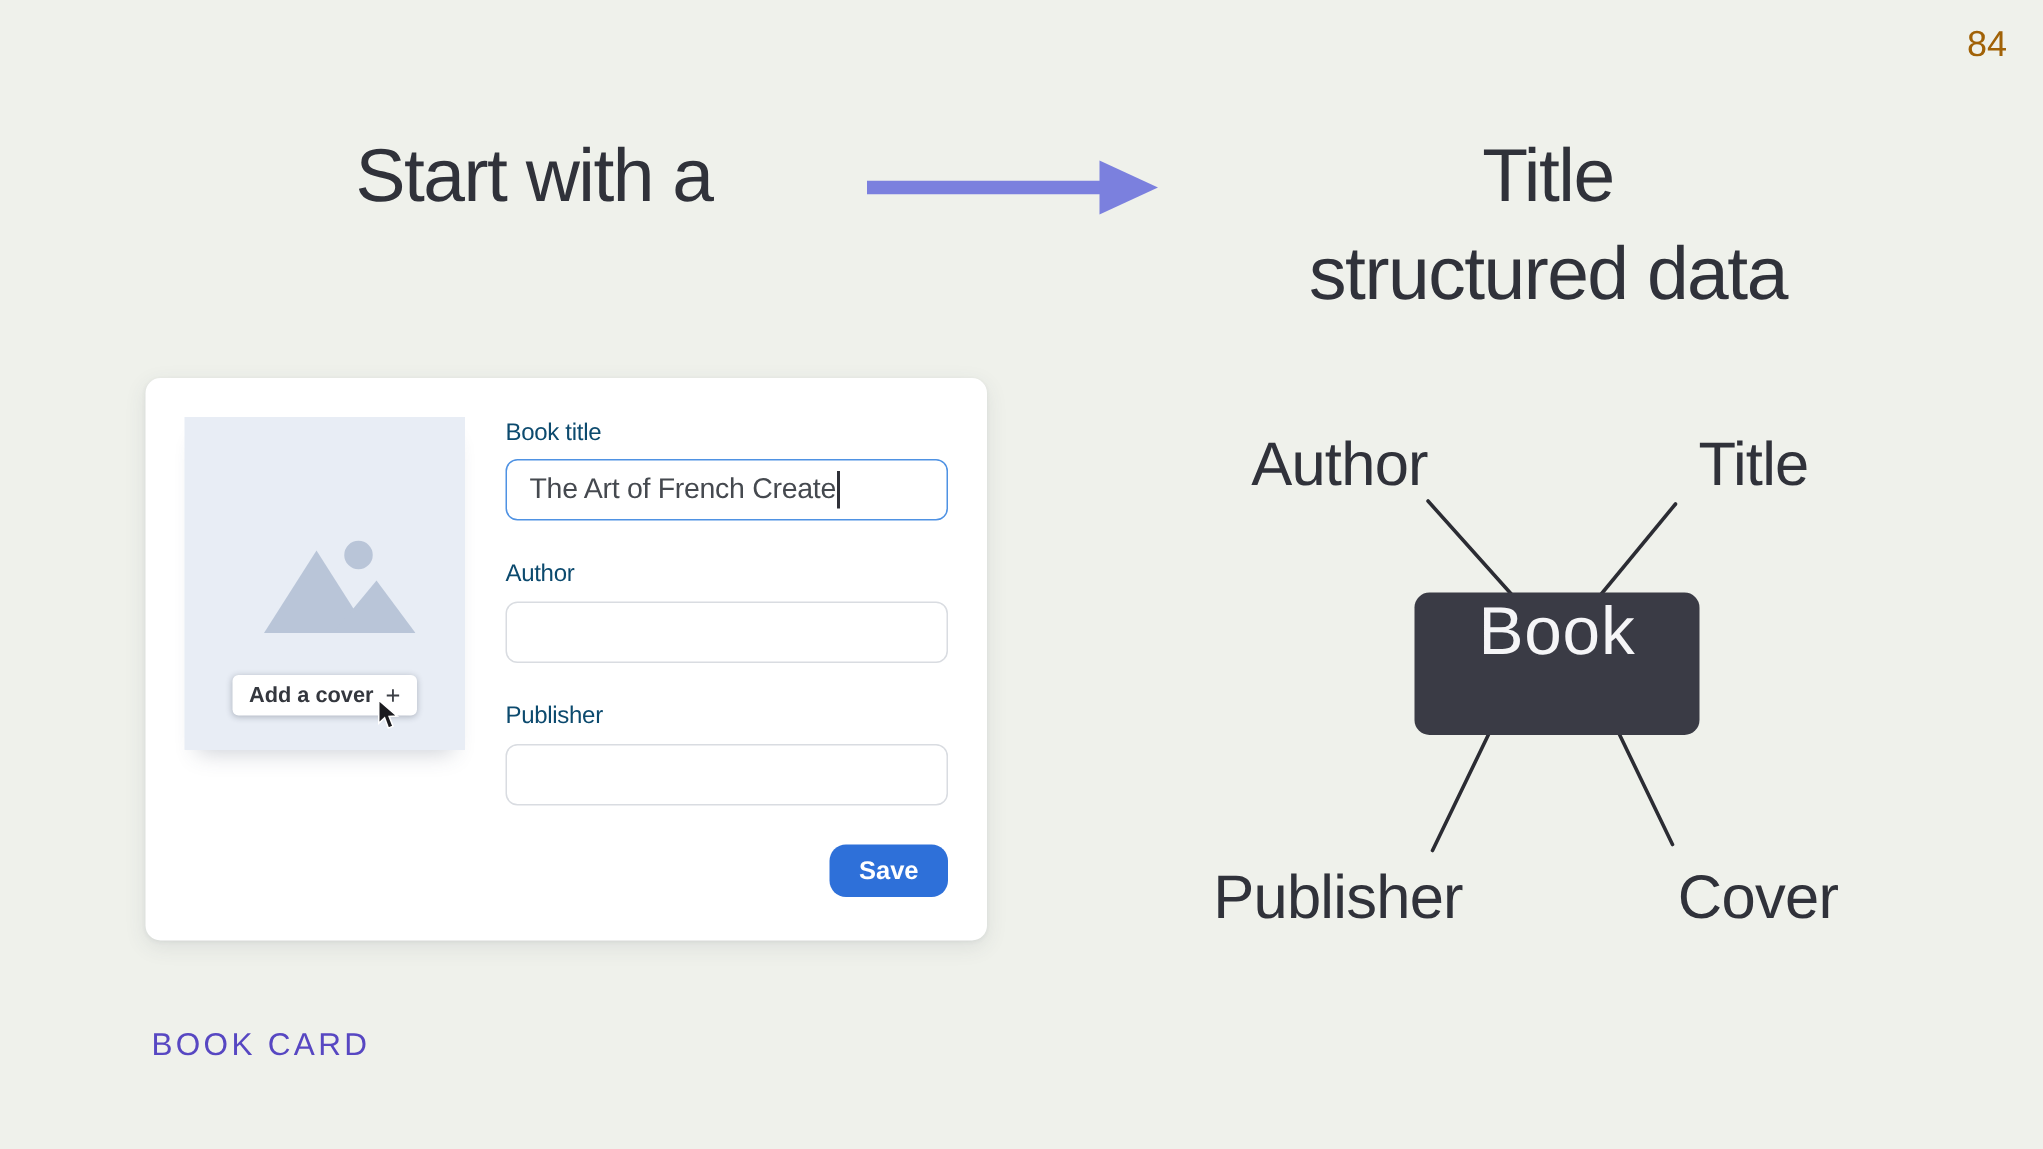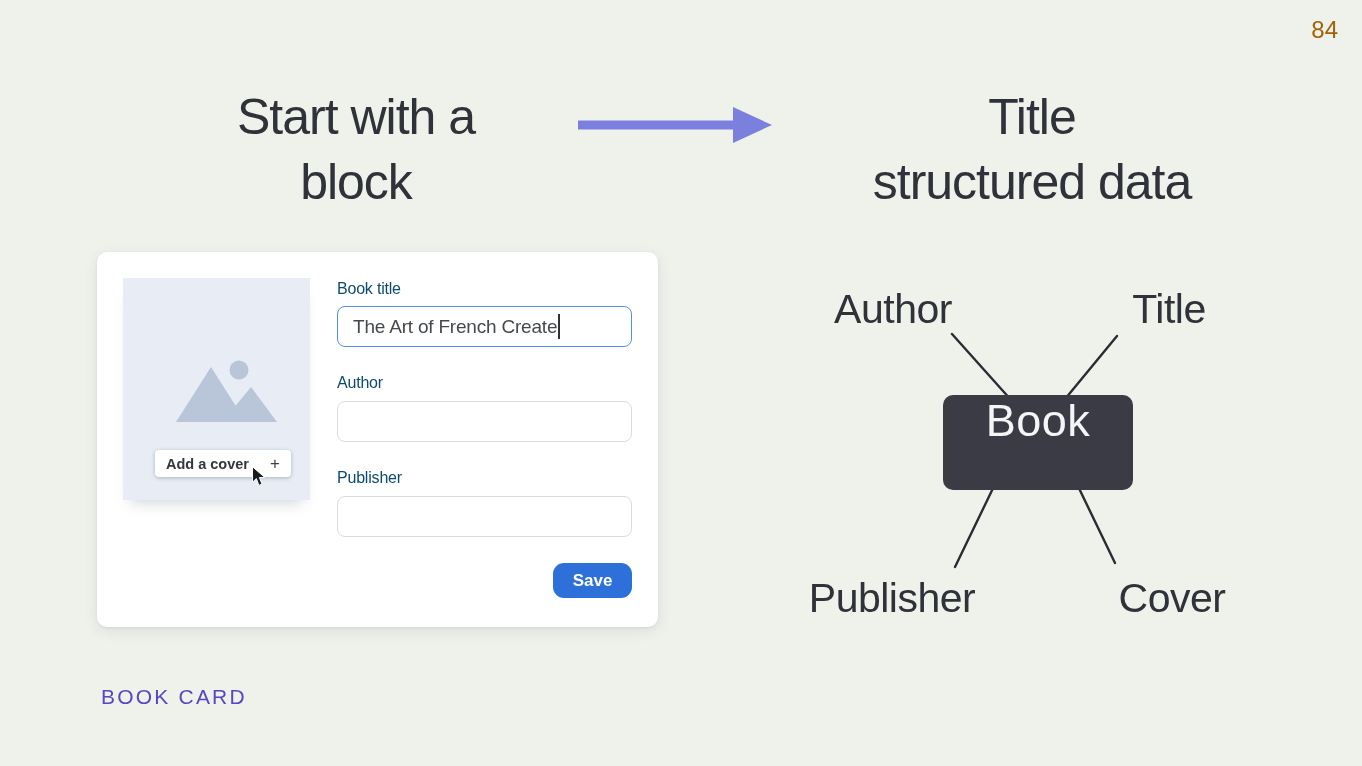--- a/index.html
+++ b/index.html
@@ -36,21 +36,21 @@
     box-shadow:0 4px 14px rgba(55,65,85,0.10), 0 1px 3px rgba(55,65,85,0.07);
   }
   .cover {
     position:absolute; left:26px; top:26px; width:187px; height:222px;
     background:#e8edf5;
     box-shadow:0 10px 14px -8px rgba(60,70,95,0.25);
   }
   #cover-icon { position:absolute; left:53px; top:82px; }
   .add-cover-btn {
     position:absolute; left:58px; top:198px; height:27px;
-    display:flex; align-items:center; gap:21px; padding:0 11px;
+    display:flex; align-items:center; gap:8px; padding:0 11px;
     background:#ffffff; border:none; border-radius:4px;
     box-shadow:0 1px 4px rgba(35,45,65,0.30);
     font-family:"Liberation Sans", sans-serif;
     font-size:14.5px; font-weight:bold; color:#34373e; cursor:pointer;
   }
   .add-cover-btn .plus { font-size:17px; font-weight:normal; color:#3c3f46; }
   #cursor { position:absolute; left:154px; top:214px; }
 
   .form-label {
     position:absolute; left:240px;
@@ -103,21 +103,20 @@
 </style>
 </head>
 <body>
 
 <div class="abs" style="left:0;top:0;width:1362px;height:766px;">
 
   <div class="page-number">84</div>
 
   <div class="heading" id="heading-left">
     <span>Start with a</span>
-    <span>block</span>
   </div>
 
   <svg id="arrow" width="196" height="42" viewBox="0 0 196 42">
     <rect x="0" y="16.5" width="158" height="9" fill="#7b80de"></rect>
     <polygon points="155,3 194,21 155,39" fill="#7b80de"></polygon>
   </svg>
 
   <div class="heading" id="heading-right">
     <span>Title</span>
     <span>structured data</span>

